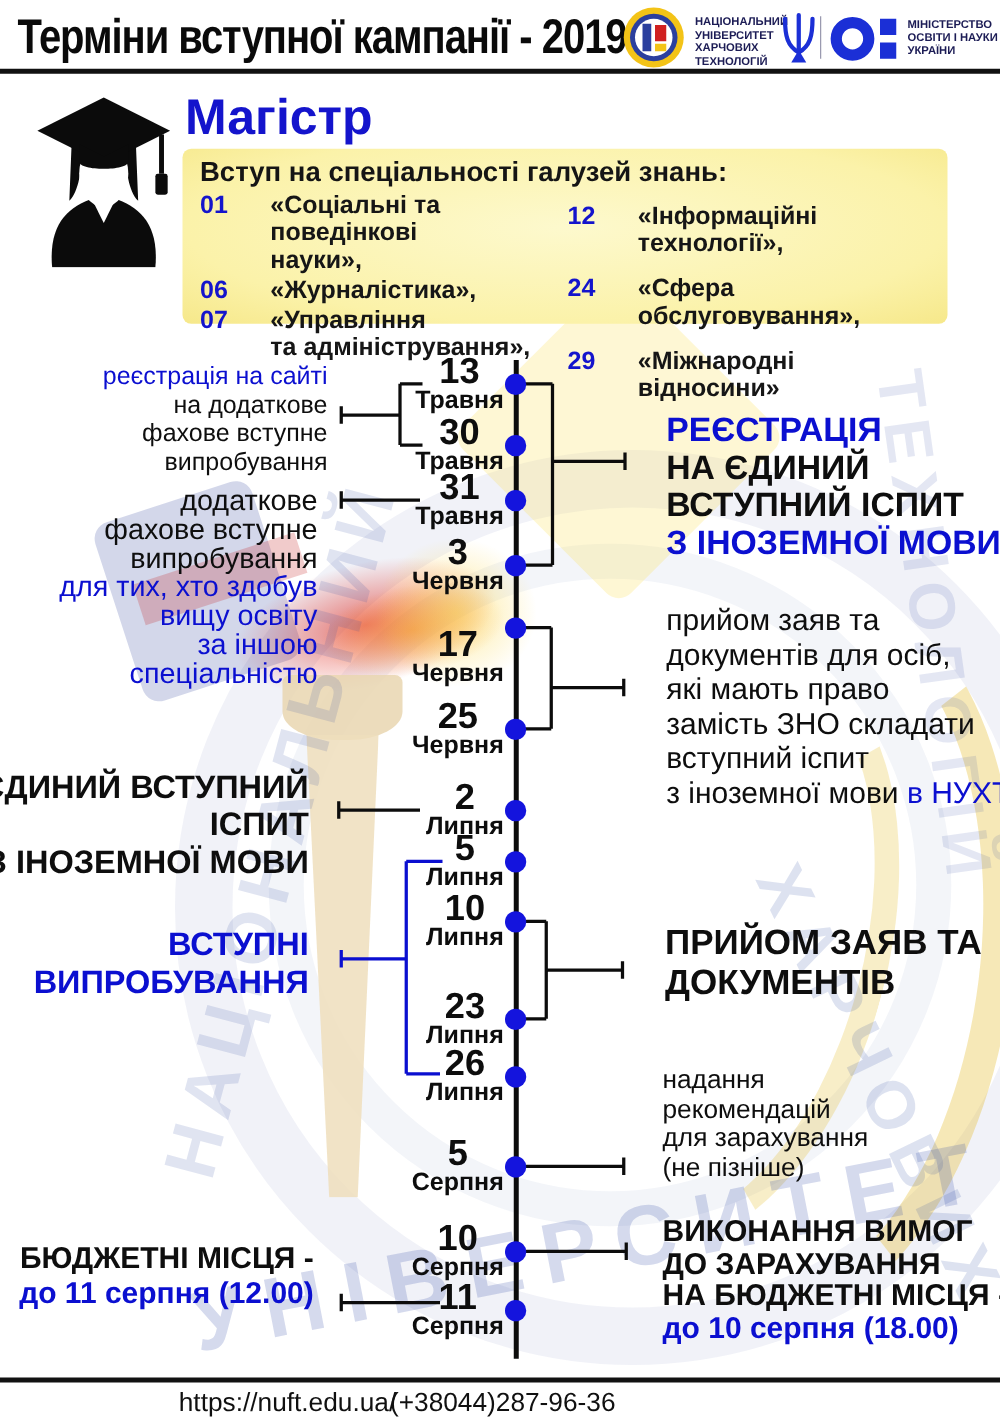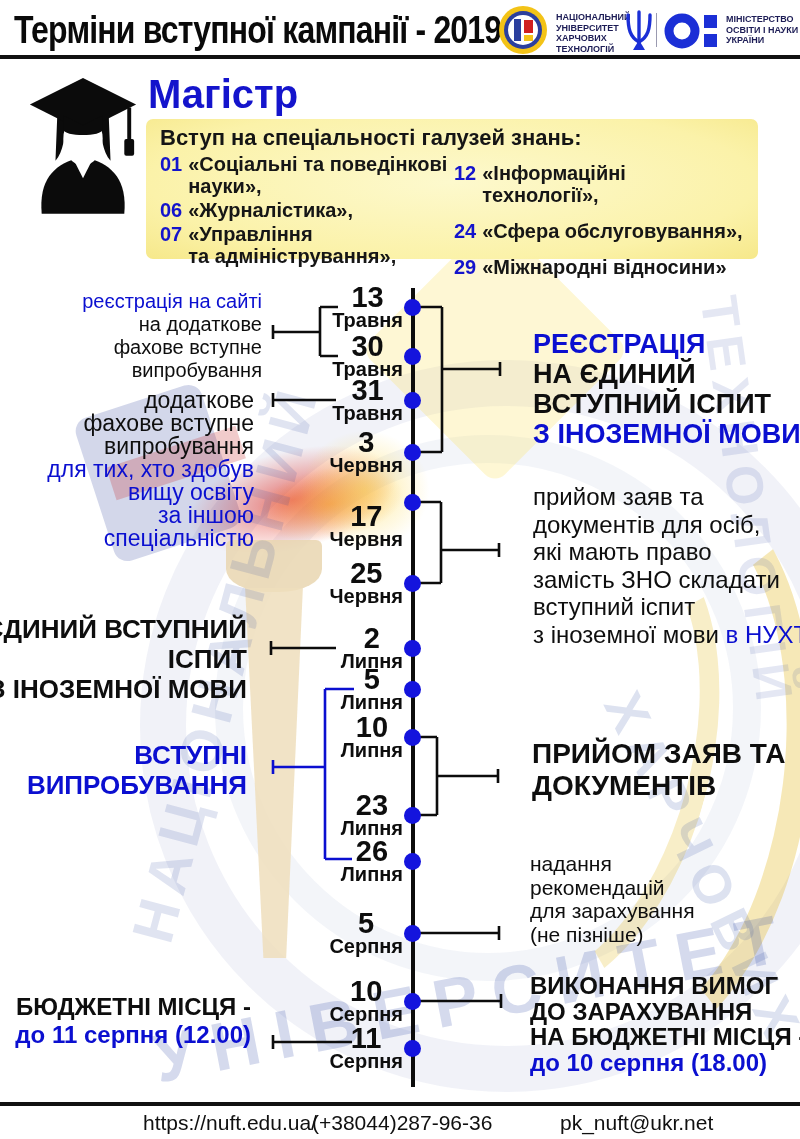--- a/index.html
+++ b/index.html
@@ -21,21 +21,21 @@
   .degree-title{left:148px;top:72px;font-size:40px;font-weight:bold;color:#1414cc;z-index:3;}
   .spec-box{
     left:146px;top:119px;width:612px;height:140px;border-radius:7px;z-index:3;
     background:radial-gradient(ellipse at 50% 45%, #fdf9cd 0%, #fbf2a9 70%, #f6e88a 100%);
     box-sizing:border-box;padding:6px 12px 0 14px;
   }
   .spec-heading{font-size:22px;font-weight:bold;color:#151515;margin-bottom:2px;}
   .spec-cols{display:grid;grid-template-columns:288px 1fr;column-gap:6px;}
   .spec{display:flex;gap:6px;font-size:20px;font-weight:bold;line-height:22px;margin-bottom:2px;}
   .spec .code{color:#1414cc;flex:none;}
-  .spec .name{white-space:pre-line;color:#161616;}
+  .spec .name{white-space:pre-line;color:#161616;margin-left:28px;}
   .col-right{padding-top:9px;}
   .col-right .spec{margin-bottom:14px;}
   
   .tline{left:411px;top:288px;width:4px;height:799px;background:#0c0c0c;z-index:2;}
   .dot{position:absolute;width:17px;height:17px;border-radius:50%;background:#1414dd;z-index:4;}
   .dl{position:absolute;right:397px;text-align:center;z-index:3;}
   .dl .day{font-size:29px;font-weight:bold;line-height:25px;color:#0d0d0d;}
   .dl .mon{font-size:20px;font-weight:bold;line-height:21px;color:#0d0d0d;}
   #connectors{position:absolute;left:0;top:0;z-index:2;pointer-events:none;}
   
@@ -331,15 +331,14 @@
   <div class="ev r5">
       <div class="ln"><span>ВИКОНАННЯ ВИМОГ</span></div>
       <div class="ln"><span>ДО ЗАРАХУВАННЯ</span></div>
       <div class="ln"><span>НА БЮДЖЕТНІ МІСЦЯ -</span></div>
       <div class="ln"><span class="blue">до 10 серпня (18.00)</span></div>
     </div>
 
   <div class="abs frule"></div>
   <div class="footer-item" style="left:143px;">https://nuft.edu.ua/</div>
   <div class="footer-item" style="left:312px;">(+38044)287-96-36</div>
-  <div class="footer-item" style="left:560px;">pk_nuft@ukr.net</div>
 
 </div>
 
 </body></html>

